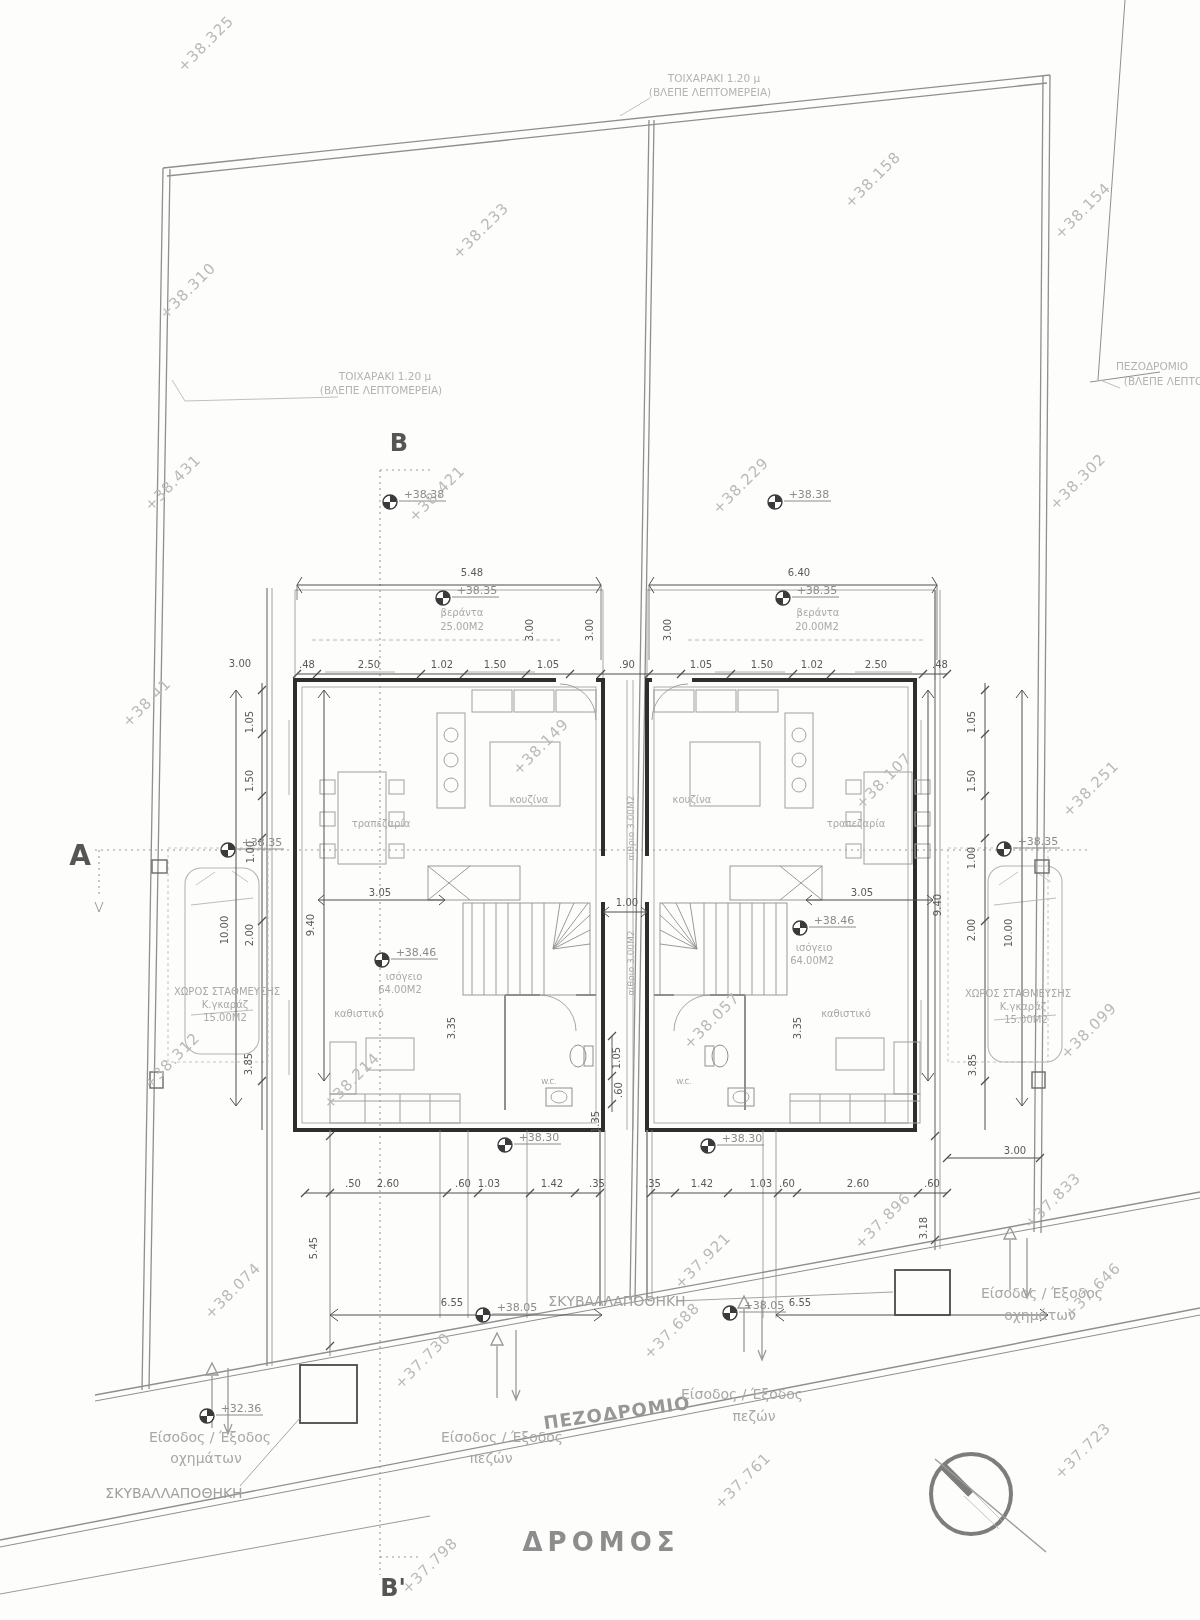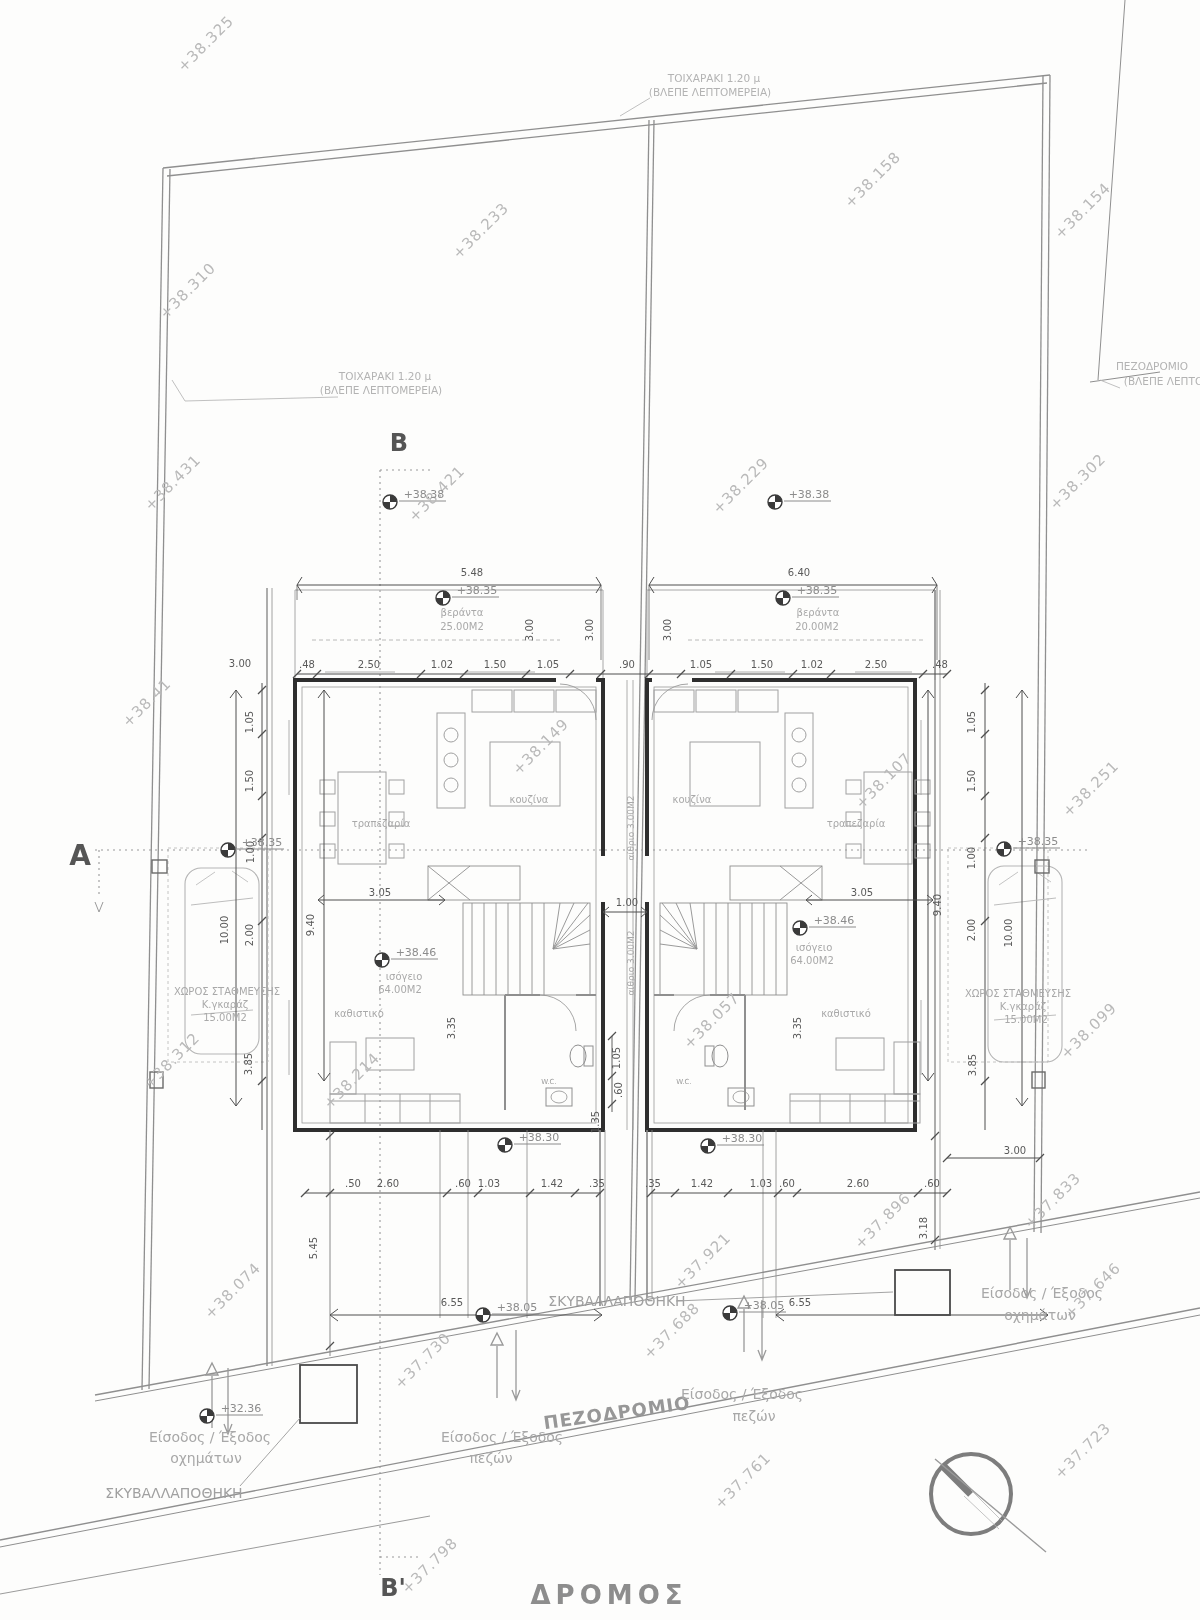--- a/index.html
+++ b/index.html
@@ -376,21 +376,21 @@
       <div class="lbl note" style="left: 714px; top: 78px; transform: translate(-50%, -50%);">ΤΟΙΧΑΡΑΚΙ 1.20 μ</div>
       <div class="lbl note" style="left: 710px; top: 92px; transform: translate(-50%, -50%);">(ΒΛΕΠΕ ΛΕΠΤΟΜΕΡΕΙΑ)</div>
       <div class="lbl note" style="left: 385px; top: 376px; transform: translate(-50%, -50%);">ΤΟΙΧΑΡΑΚΙ 1.20 μ</div>
       <div class="lbl note" style="left: 381px; top: 390px; transform: translate(-50%, -50%);">(ΒΛΕΠΕ ΛΕΠΤΟΜΕΡΕΙΑ)</div>
       <div class="lbl note" style="left: 1152px; top: 366px; transform: translate(-50%, -50%);">ΠΕΖΟΔΡΟΜΙΟ</div>
       <div class="lbl note" style="left: 1185px; top: 381px; transform: translate(-50%, -50%);">(ΒΛΕΠΕ ΛΕΠΤΟΜΕΡΕΙΑ)</div>
       <div class="lbl sect" style="left: 399px; top: 443px; transform: translate(-50%, -50%);">B</div>
       <div class="lbl sect" style="left: 393px; top: 1588px; transform: translate(-50%, -50%);">B'</div>
       <div class="lbl sect" style="left: 80px; top: 856px; transform: translate(-50%, -50%); font-size: 28px;">A</div>
       <div class="lbl road" style="left: 617px; top: 1413px; transform: translate(-50%, -50%) rotate(-8deg);">ΠΕΖΟΔΡΟΜΙΟ</div>
-      <div class="lbl bigroad" style="left: 601px; top: 1595px; transform: translate(-50%, -50%); margin-left: 8px;">ΔΡΟΜΟΣ</div>
+      <div class="lbl bigroad" style="left: 601px; top: 1542px; transform: translate(-50%, -50%);">ΔΡΟΜΟΣ</div>
       <div class="lbl entr" style="left: 210px; top: 1437px; transform: translate(-50%, -50%);">Είσοδος / Έξοδος</div>
       <div class="lbl entr" style="left: 206px; top: 1458px; transform: translate(-50%, -50%);">οχημάτων</div>
       <div class="lbl entr" style="left: 502px; top: 1437px; transform: translate(-50%, -50%);">Είσοδος / Έξοδος</div>
       <div class="lbl entr" style="left: 491px; top: 1458px; transform: translate(-50%, -50%);">πεζών</div>
       <div class="lbl entr" style="left: 742px; top: 1394px; transform: translate(-50%, -50%);">Είσοδος / Έξοδος</div>
       <div class="lbl entr" style="left: 754px; top: 1416px; transform: translate(-50%, -50%);">πεζών</div>
       <div class="lbl entr" style="left: 1042px; top: 1293px; transform: translate(-50%, -50%);">Είσοδος / Έξοδος</div>
       <div class="lbl entr" style="left: 1040px; top: 1315px; transform: translate(-50%, -50%);">οχημάτων</div>
       <div class="lbl store" style="left: 174px; top: 1493px; transform: translate(-50%, -50%);">ΣΚΥΒΑΛΛΑΠΟΘΗΚΗ</div>
       <div class="lbl store" style="left: 617px; top: 1301px; transform: translate(-50%, -50%);">ΣΚΥΒΑΛΛΑΠΟΘΗΚΗ</div>

